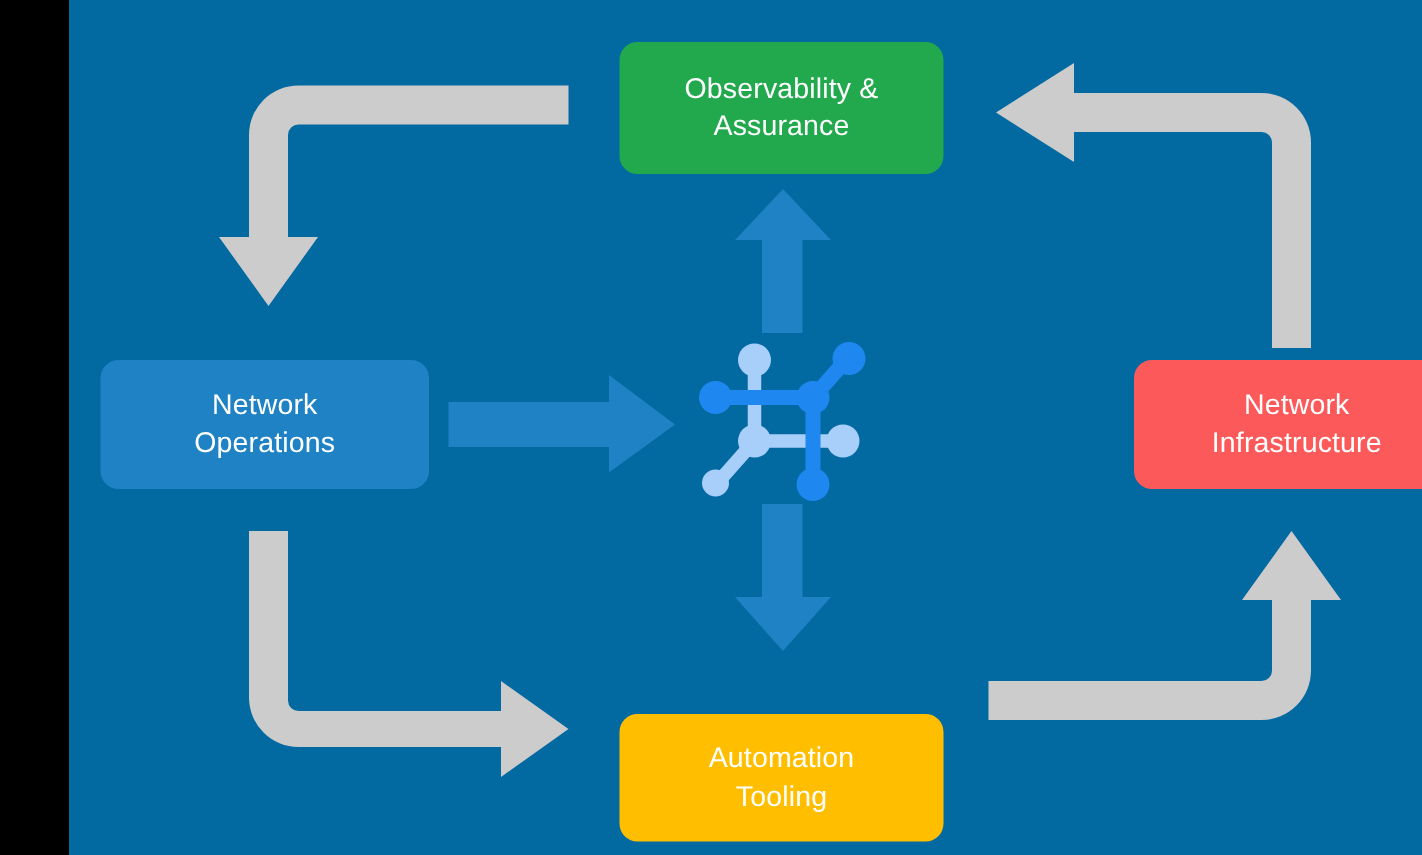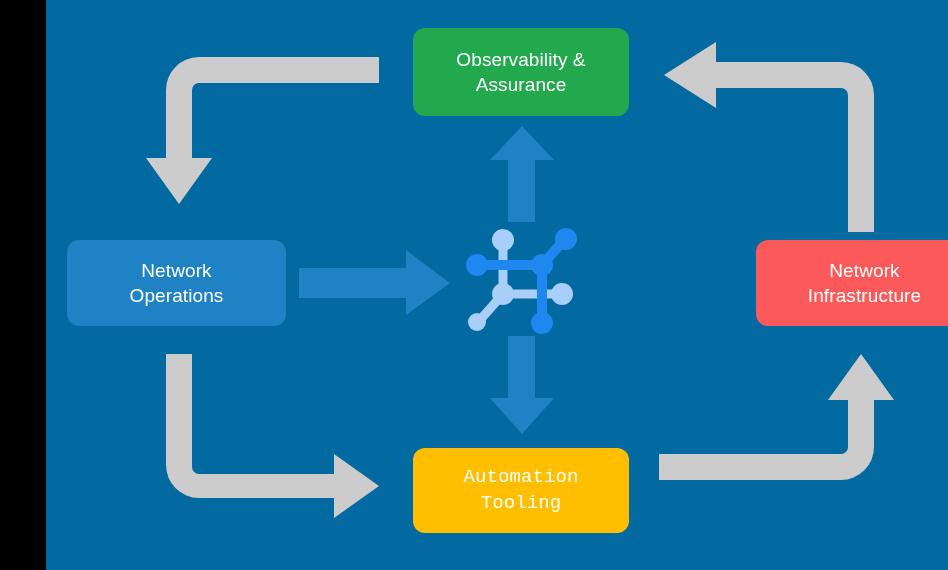--- a/index.html
+++ b/index.html
@@ -35,21 +35,21 @@
     font-weight: 400;
     letter-spacing: 0.1px;
     box-sizing: border-box;
     padding: 4px 10px;
     white-space: pre-line;
     z-index: 5;
   }
   #box-observability { left: 367px; top: 28px;  width: 216px; height: 88px; background: #22A84D; }
   #box-operations    { left: 21px;  top: 240px; width: 219px; height: 86px; background: #1E82C4; }
   #box-infrastructure{ left: 710px; top: 240px; width: 217px; height: 86px; background: #FC5A5A; }
-  #box-automation    { left: 367px; top: 448px; width: 216px; height: 85px; background: #FFBF00; font-family: Liberation Mono, monospace; }
+  #box-automation    { left: 367px; top: 476px; width: 216px; height: 85px; background: #FFBF00; }
   #center-icon {
     position: absolute;
     left: 420px; top: 222px;
     width: 114px; height: 114px;
     z-index: 6;
   }
 </style>
 </head>
 <body>
 

